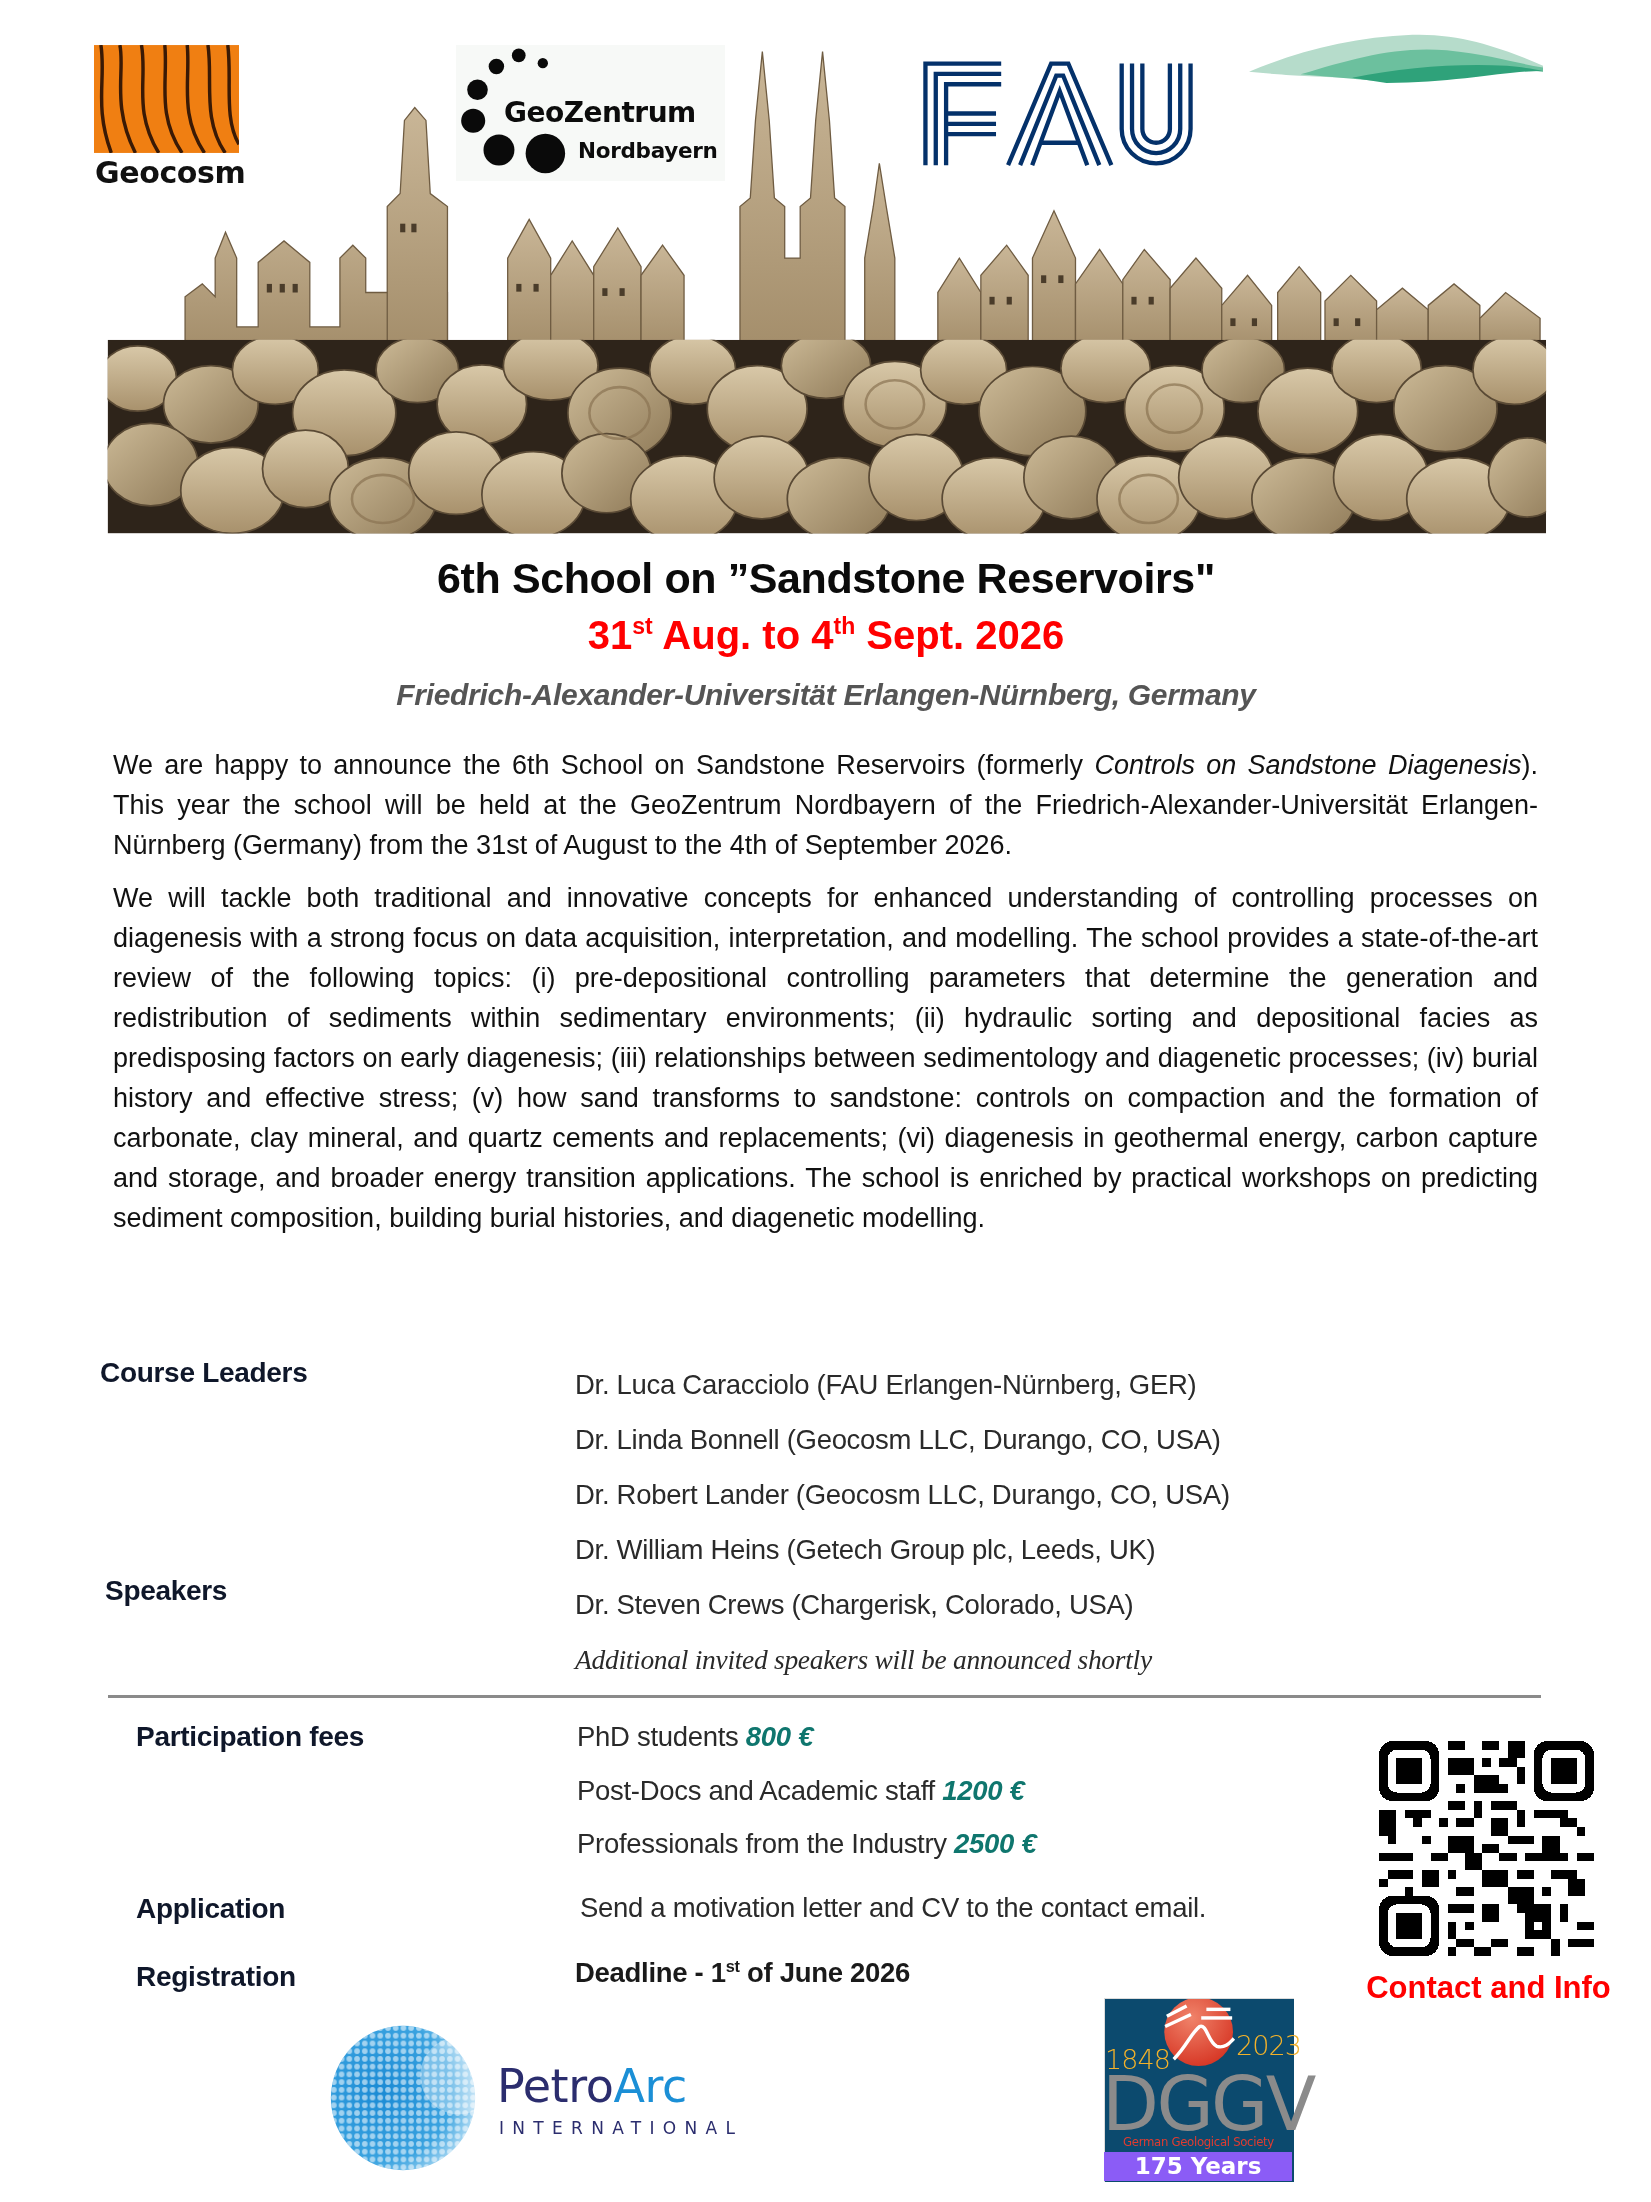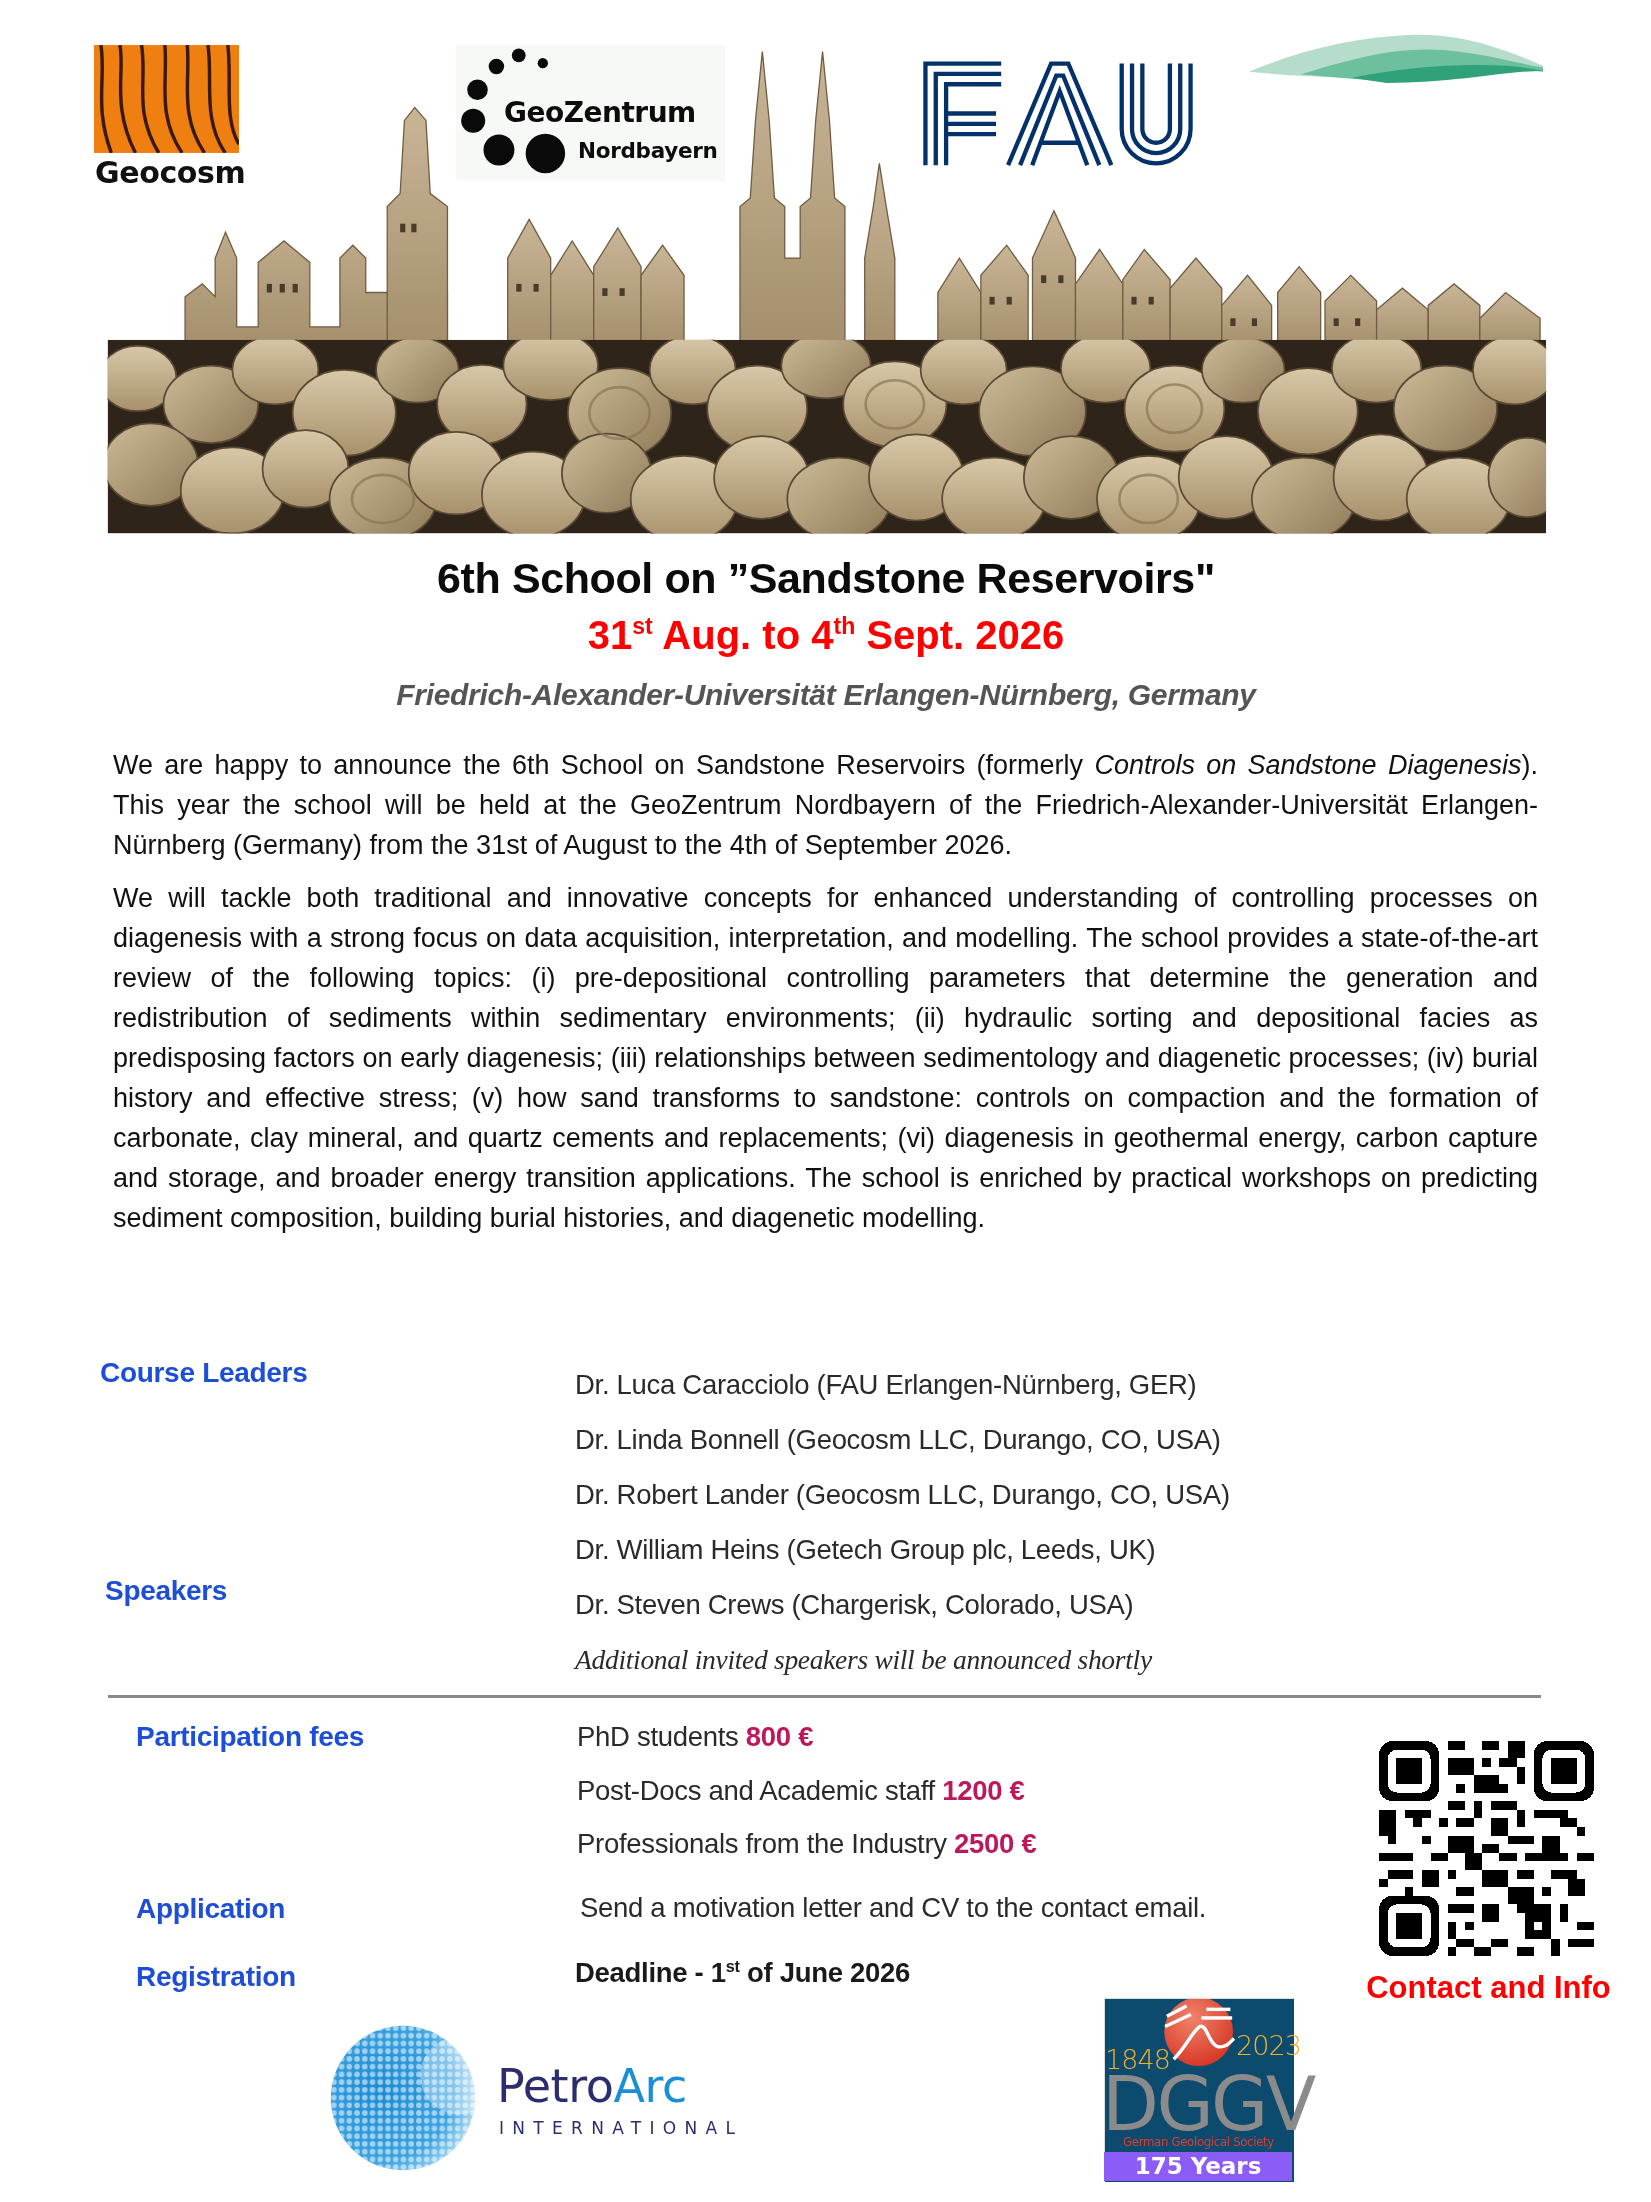--- a/index.html
+++ b/index.html
@@ -39,23 +39,23 @@
   .university { left: 0; width: 1652px; top: 678px; text-align: center; font-size: 30px; font-weight: 700;
                 font-style: italic; color: #555555; white-space: nowrap; letter-spacing: -0.3px; }
 
   
   .body-text { left: 100px; top: 732px; width: 1451px; font-size: 27px; line-height: 40px;
                color: #111; text-align: justify; }
   .body-text p { margin: 13px; }
   .body-text em { font-style: italic; }
 
   
-  .label { font-size: 28px; font-weight: 700; color: #1d4ed8; white-space: nowrap; letter-spacing: -0.3px; }
+  .label { font-size: 28px; font-weight: 700; color: #0f172a; white-space: nowrap; letter-spacing: -0.3px; }
   .val { font-size: 27.5px; color: #2a2a2a; white-space: nowrap; letter-spacing: -0.3px; }
-  .val b { font-weight: 700; color: #be185d; }
+  .val b { font-weight: 700; color: #0f766e; font-style: italic; }
   .val.italic { font-style: italic; font-family: Liberation Serif, serif; }
   .val sup { font-size: 16.3px; vertical-align: 10.3px; line-height: 0; }
   .divider { left: 108px; top: 1695px; width: 1433px; height: 2.6px; background: #8a8a8a; }
 
   
   .qr { left: 1379px; top: 1741px; width: 215px; height: 215px; }
   .contact-info { left: 1342px; top: 1970px; width: 293px; text-align: center; font-size: 31px;
                   font-weight: 700; color: #ff0000; white-space: nowrap; }
 
   

